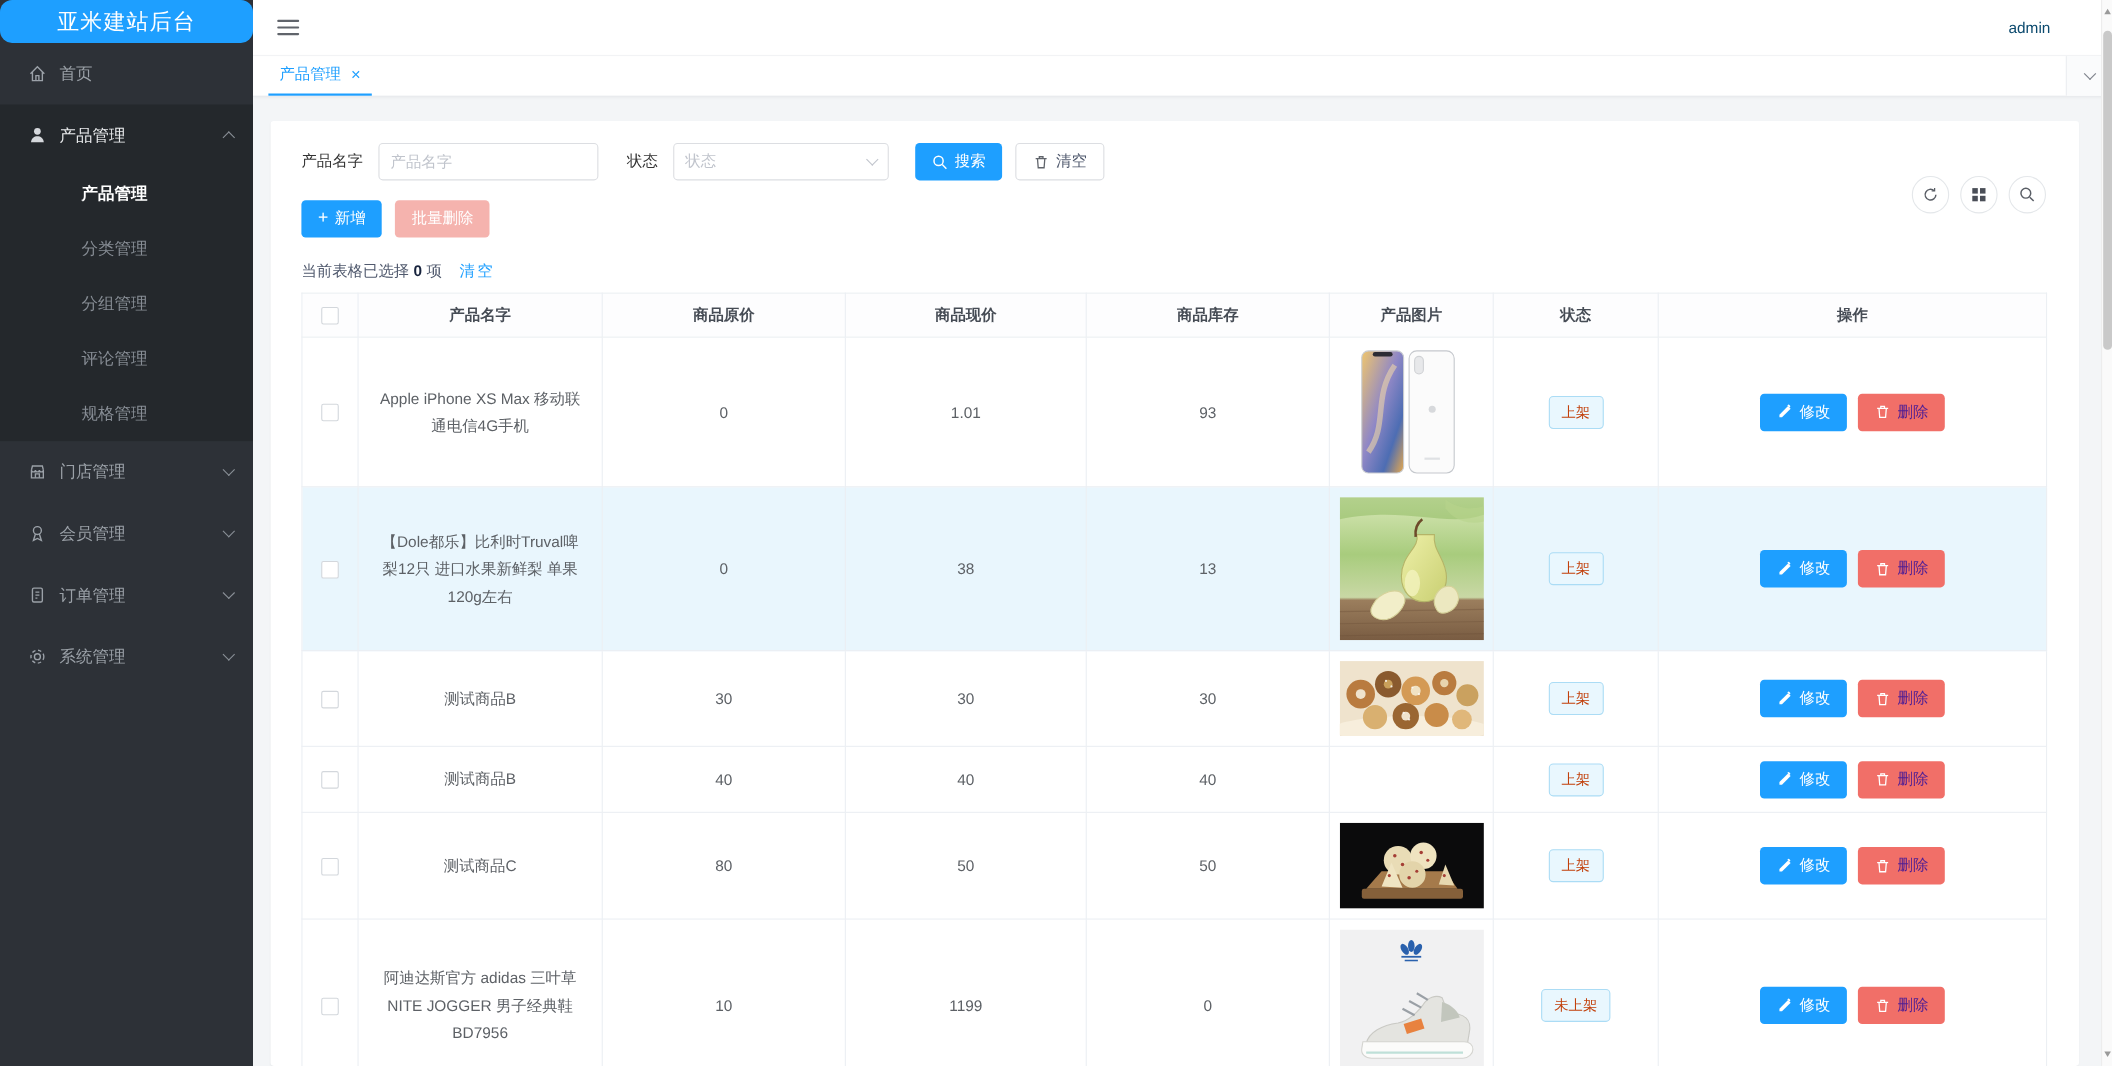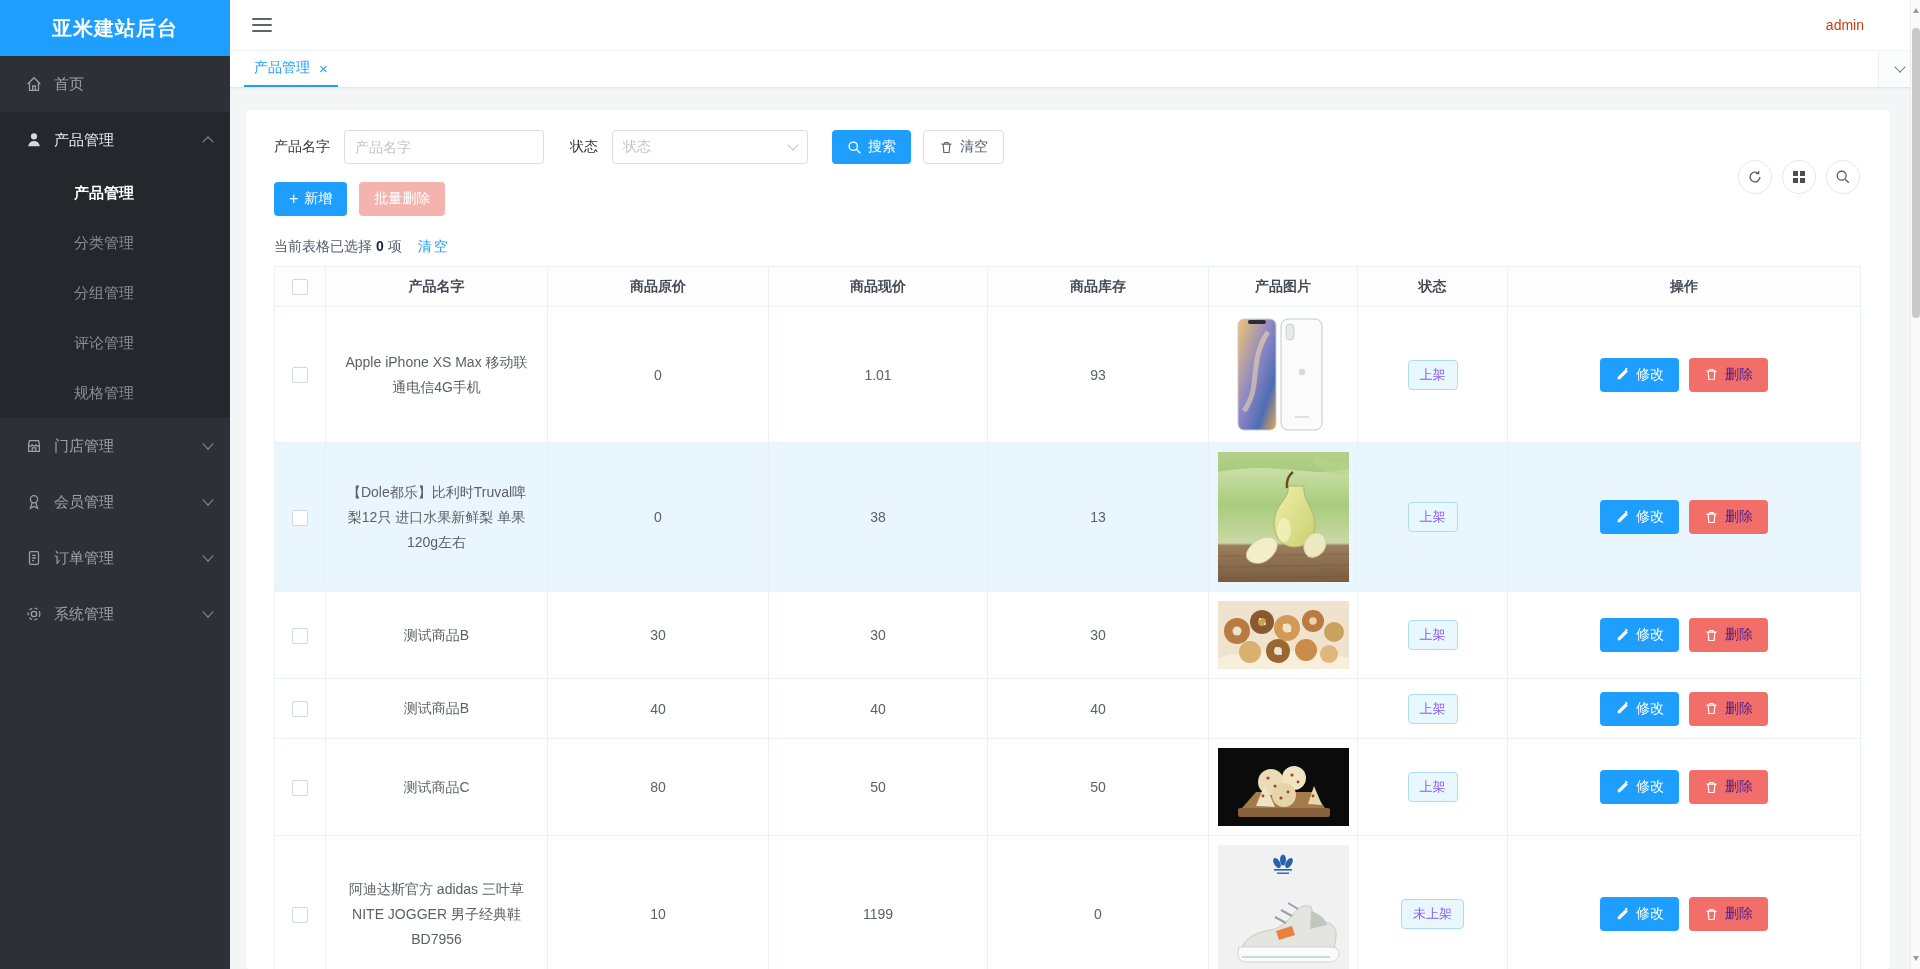--- a/index.html
+++ b/index.html
@@ -1,37 +1,37 @@
 <!DOCTYPE html>
 <html><head>
 <meta charset="utf-8">
 <style>
   * { margin:0; padding:0; box-sizing:border-box; }
   html,body { width:1920px; height:969px; overflow:hidden; font-family:"Liberation Sans","DejaVu Sans",sans-serif; font-size:14px; color:#515a6e; background:#f3f5f7; }
 
   
   .sidebar { position:fixed; left:0; top:0; width:230px; height:969px; background:#2d3137; z-index:30; }
-  .logo { height:56px; background:#1e9fff; color:#fff; font-size:20px; font-weight:bold; display:flex; align-items:center; justify-content:center; letter-spacing:1px; }
+  .logo { height:39px; background:#1e9fff; color:#fff; font-size:20px; font-weight:normal; display:flex; align-items:center; justify-content:center; letter-spacing:1px;border-radius:11px; }
   .side-item { height:56px; display:flex; align-items:center; padding:0 18px 0 24px; color:#9ba1a8; cursor:pointer; font-size:15px; }
   .side-item .s-icon { width:20px; height:20px; margin-right:10px; display:flex; align-items:center; justify-content:center; flex:none; }
   .side-item .lbl { flex:1; }
   .side-group { background:#24282c; }
   .side-group .parent { color:#e8eaec; }
   .sub-item { height:50px; display:flex; align-items:center; padding-left:74px; color:#878d95; cursor:pointer; font-size:15px; }
   .sub-item.active { color:#ffffff; font-weight:bold; }
   .chev { display:inline-block; width:8px; height:8px; border-right:1.6px solid #8a9097; border-bottom:1.6px solid #8a9097; transform:rotate(45deg); margin-top:-4px; }
   .chev.up { transform:rotate(-135deg); margin-top:4px; }
   svg.sicon { stroke:#9ba1a8; fill:none; stroke-width:1.4; }
 
   
   .main { margin-left:230px; height:969px; position:relative; }
   .topbar { height:50px; background:#fff; display:flex; align-items:center; padding:0 50px 0 22px; }
   .burger { width:20px; cursor:pointer; }
   .burger div { height:2px; background:#60646b; margin:4px 0; border-radius:1px; }
-  .top-right { margin-left:auto; color:#c2410c; cursor:pointer; padding:0 6px; }
+  .top-right { margin-left:auto; color:#0c4a6e; cursor:pointer; padding:0 6px; }
 
   .tabbar { height:38px; background:#fff; border-top:1px solid #f2f3f5; border-bottom:1px solid #e4e7ea; display:flex; align-items:stretch; box-shadow:0 1px 3px rgba(0,0,0,.04); position:relative; }
   .tab { margin-left:14px; padding:0 10px; display:flex; align-items:center; gap:9px; color:#1e9fff; border-bottom:2px solid #1e9fff; cursor:pointer; }
   .tab .x { font-size:15px; color:#1e9fff; cursor:pointer; }
   .tab-drop { margin-left:auto; width:42px; border-left:1px solid #eceef1; background:#fafbfc; display:flex; align-items:center; justify-content:center; cursor:pointer; }
   .tab-drop .chev { border-color:#7d828a; }
 
   .content { height:881px; padding:22px 30px 0 16px; }
   .card { background:#fff; border-radius:3px; box-shadow:0 1px 2px rgba(0,0,0,.04); height:100%; padding:20px 28px; }
 
@@ -58,21 +58,21 @@
   .tools { position:absolute; right:60px; top:160px; display:flex; gap:10px; }
   .tool-btn { width:34px; height:34px; border:1px solid #e4e7ea; border-radius:50%; background:#fff; display:flex; align-items:center; justify-content:center; cursor:pointer; }
 
   
   table.grid { border-collapse:collapse; table-layout:fixed; margin-top:10px; width:1586px; }
   table.grid th, table.grid td { border:1px solid #eceff3; text-align:center; vertical-align:middle; padding:9px 8px; color:#5d6166; word-break:break-word; }
   table.grid th { height:40px; font-weight:bold; color:#464c55; background:#fdfdfe; padding:6px 8px; }
   table.grid td.name-cell { line-height:25px; padding:9px 18px; }
   tr.hl td { background:#e9f6fd; }
   .checkbox { display:inline-block; width:16px; height:16px; border:1px solid #d3d7dc; border-radius:2px; background:#fff; cursor:pointer; vertical-align:middle; }
-  .badge { display:inline-block; padding:5px 11px; background:#e9f7fe; border:1px solid #abdcf5; border-radius:4px; color:#8b5cf6; font-size:13px; white-space:nowrap; }
+  .badge { display:inline-block; padding:5px 11px; background:#e9f7fe; border:1px solid #abdcf5; border-radius:4px; color:#c2410c; font-size:13px; white-space:nowrap; }
   .op-wrap { display:flex; gap:10px; justify-content:center; }
   .img-host svg { display:block; margin:0 auto; }
   .row-min { height:60px; }
 
   
   .pagescroll { position:fixed; right:0; top:0; width:10px; height:969px; background:#fafafa; border-left:1px solid #ededed; z-index:50; }
   .ps-thumb { position:absolute; left:1px; top:28px; width:8px; height:290px; background:#c9c9c9; border-radius:4px; }
   .ps-arrow { position:absolute; left:2px; width:0; height:0; border-left:3px solid transparent; border-right:3px solid transparent; }
   .ps-up { top:8px; border-bottom:5px solid #9a9a9a; }
   .ps-down { bottom:8px; border-top:5px solid #9a9a9a; }

